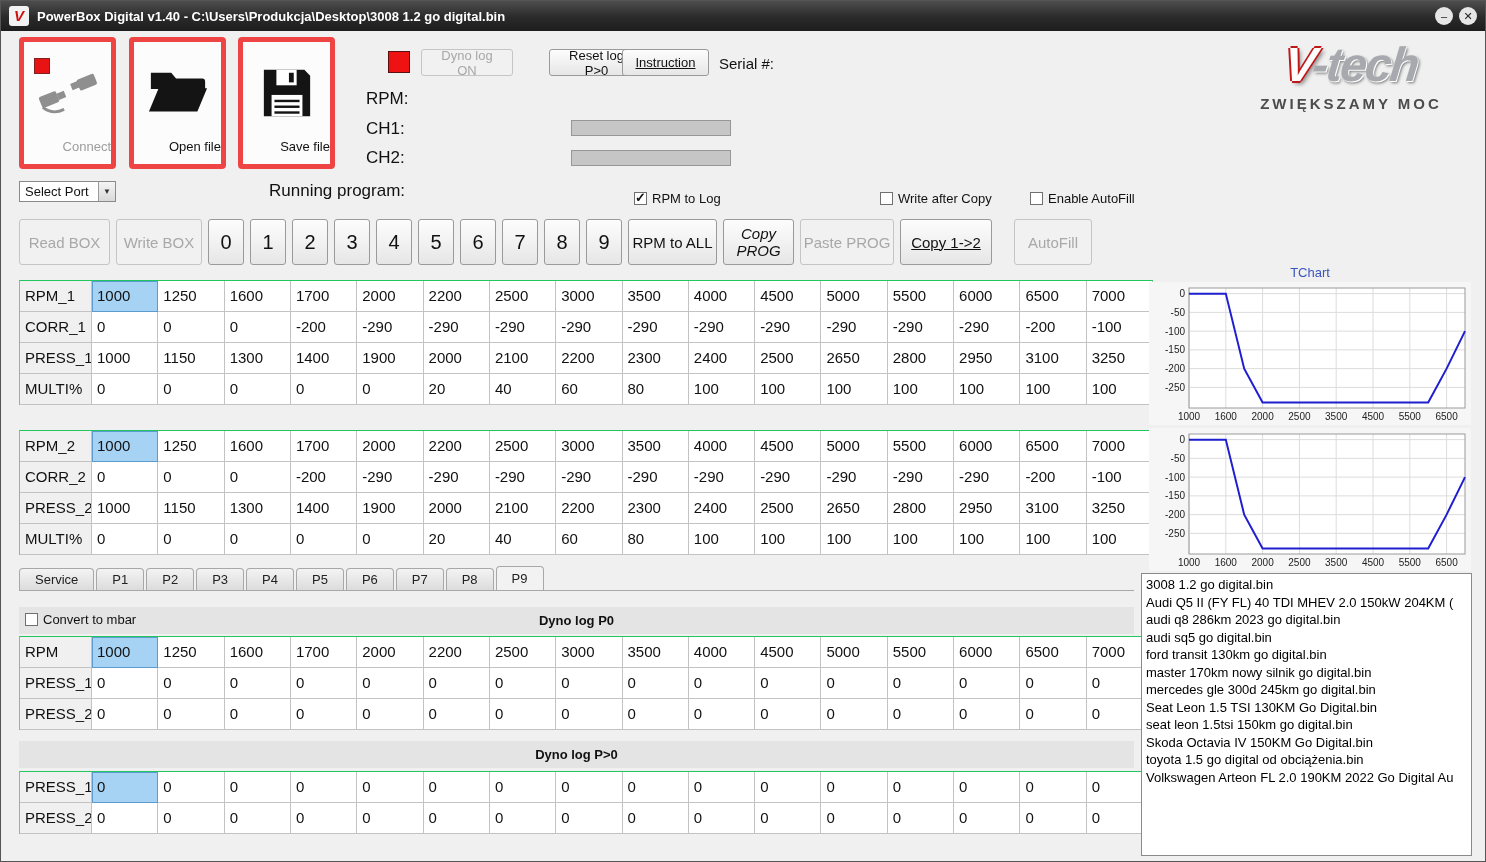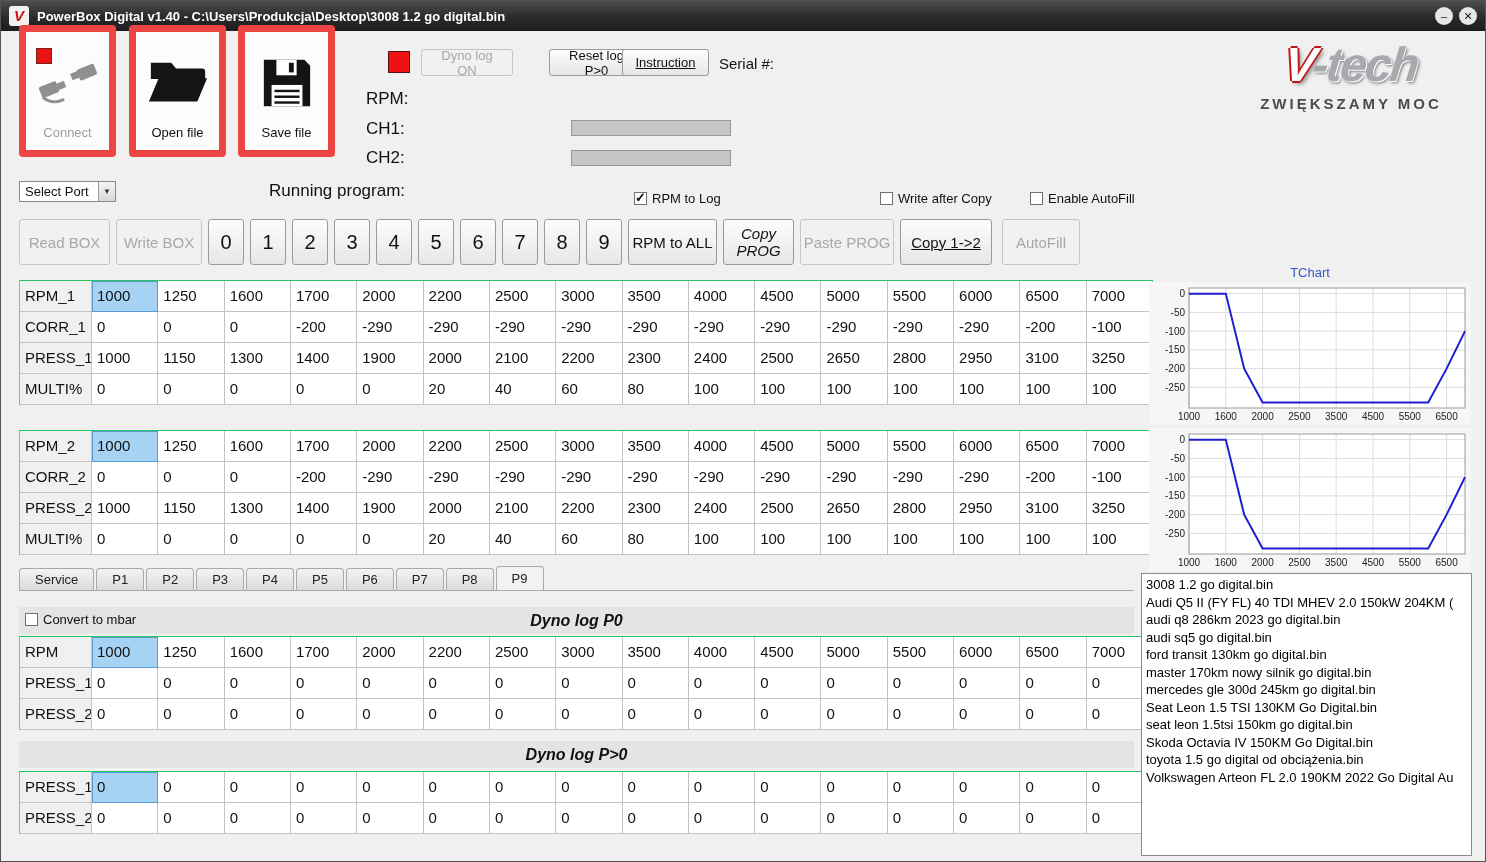--- a/index.html
+++ b/index.html
@@ -11,23 +11,23 @@
     background:linear-gradient(180deg,#4d4d4d,#2a2a2a 55%,#1d1d1d);
     display:flex; align-items:center; padding:0 8px; }
   .app-icon { width:20px; height:20px; background:#f2f2f2; border-radius:3px; color:#cf1010;
     font-weight:bold; font-style:italic; font-size:15px; text-align:center; line-height:20px; margin-right:8px; }
   .title { color:#fff; font-size:13px; font-weight:bold; flex:1; white-space:nowrap; overflow:hidden; }
   .winbtns { display:flex; gap:6px; }
   .winbtn { width:18px; height:18px; border-radius:50%; background:#e6e6e6; color:#222;
     font-size:11px; line-height:18px; text-align:center; cursor:pointer; }
 
   
-  .bigbtn { position:absolute; top:24px; width:97px; height:132px; background:#fcfcfc;
-    border:7px solid #ef4444; border-radius:4px; display:flex; flex-direction:column;
-    align-items:center; justify-content:flex-end; padding-bottom:10px; }
+  .bigbtn { position:absolute; top:36px; width:97px; height:132px; background:#fcfcfc;
+    border:5px solid #ef4444; border-radius:4px; display:flex; flex-direction:column;
+    align-items:flex-end; justify-content:flex-end; padding-bottom:10px; }
   .bigbtn .iconwrap { position:absolute; top:24px; left:0; right:0; display:flex; justify-content:center; }
   .bigbtn .lbl { font-size:13px; color:#111; }
   .bigbtn .lbl.dim { color:#9d9d9d; }
   .redsq { width:16px; height:16px; background:#e81313; border:1px solid #802020; }
   .bigbtn .redsq { position:absolute; left:10px; top:16px; }
 
   .indicator { position:absolute; left:387px; top:50px; width:22px; height:22px;
     background:#ee1212; border:1px solid #5a1010; }
 
   .btn { border:1px solid #9a9a9a; border-radius:3px;
@@ -63,42 +63,42 @@
     color:#a7a9ae; text-shadow:1px 1px 0 #fff, 2px 2px 3px #777; transform:skewX(-6deg); line-height:1.0; }
   .brand-v { color:#fdfdfd; text-shadow:-2px 0 0 #c01818, 2px 0 0 #c01818, 0 -2px 0 #c01818, 0 2px 0 #c01818, 3px 3px 4px #888; }
   .brand-tagline { margin-top:6px; font-size:15px; font-weight:bold; letter-spacing:3px; color:#4c4c4c; }
 
   
   .progrow { position:absolute; left:18px; top:218px; display:flex; gap:6px; height:46px; }
   .progrow .btn { height:46px; }
   .w-read { width:91px; } .w-write { width:86px; }
   .btn.digit { width:36px; font-size:20px; }
   .w-rpmall { width:89px; } .w-copy { width:71px;font-style:italic; } .w-paste { width:94px; }
-  .w-copy12 { width:92px;text-decoration:underline; } .w-autofill { width:78px; margin-left:4px; }
+  .w-copy12 { width:92px;text-decoration:underline; } .w-autofill { width:78px; margin-left:16px; }
 
   
   .grid { position:absolute; left:18px; width:1134px; display:grid;
     grid-template-columns:72px repeat(16, 1fr); grid-auto-rows:31px;
     border-top:1px solid #22c55e; border-left:1px solid #a8a8a8; background:#fff; }
   .grid .cell { border-right:1px solid #c3c3c3; border-bottom:1px solid #c3c3c3;
     font-size:15px; color:#111; line-height:30px; padding-left:5px; overflow:hidden; white-space:nowrap; background:#fff; }
   .grid .rowlabel { background:#f0f0f0; }
   .grid .hl { background:#a6d2f3; outline:1px solid #5b9bd0; outline-offset:-1px; }
 
   
   .tabs { position:absolute; left:18px; top:566px; width:1115px; height:24px; display:flex;
     align-items:flex-end; border-bottom:1px solid #a8a8a8; }
   .tab { height:22px; padding:0 15px; margin-right:2px; font-size:13px; color:#222;
     background:linear-gradient(#f3f3f3,#dcdcdc); border:1px solid #a8a8a8; border-bottom:none;
     border-radius:4px 4px 0 0; display:flex; align-items:center; cursor:pointer; }
   .tab.active { height:24px; background:#f2f2f2; position:relative; z-index:2; }
 
   
   .strip { position:absolute; left:18px; width:1115px; height:27px; background:#e4e4e4;
-    font-size:16px; font-weight:bold; color:#111; text-align:center; line-height:27px;font-style:italic; }
+    font-size:13px; font-weight:bold; color:#111; text-align:center; line-height:27px; }
   .convert { position:absolute; left:24px; top:611px; z-index:3; }
 
   
   .chart-title { position:absolute; left:1148px; top:264px; width:322px; text-align:center;
     font-size:13px; color:#3a55c0; }
   svg.chart { position:absolute; left:1148px; width:322px; height:143px; background:#f6f6f6; }
   svg text { font-family:"Liberation Sans", sans-serif; }
 
   
   .filelist { position:absolute; left:1140px; top:572px; width:331px; height:283px;

